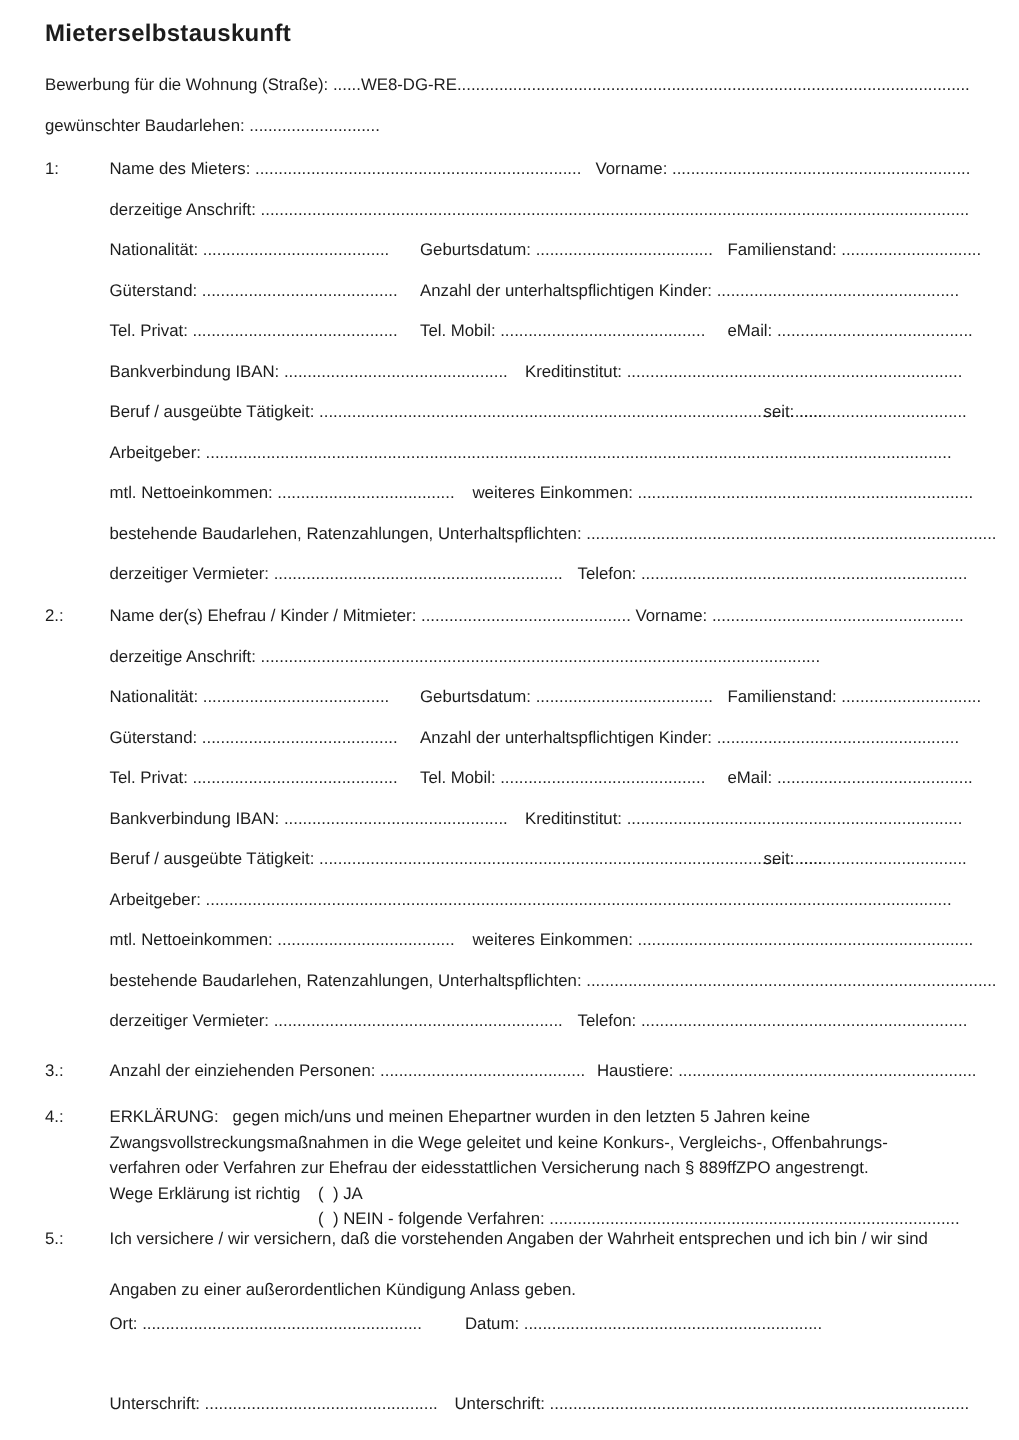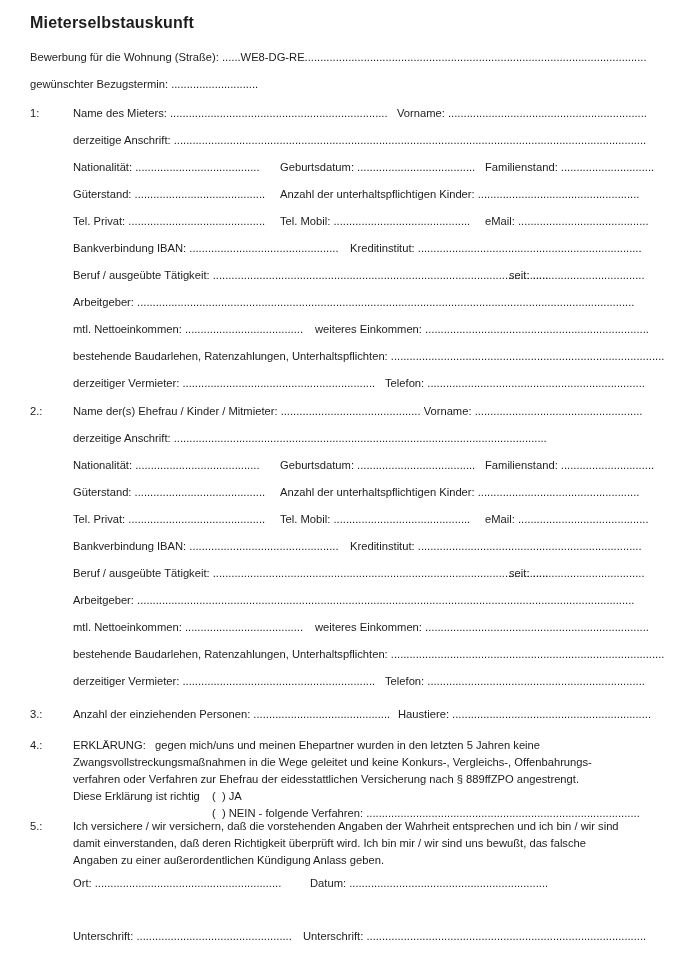--- a/index.html
+++ b/index.html
@@ -38,21 +38,21 @@
 <body>
 
 <div class="page">
 
   <h1 class="title" style="top:14px">Mieterselbstauskunft</h1>
 
   <div class="line" style="top:51px">
     <span class="seg x0">Bewerbung für die Wohnung (Straße): ......WE8-DG-RE..............................................................................................................</span>
   </div>
   <div class="line" style="top:78px">
-    <span class="seg x0">gewünschter Bezugstermin: ............................</span>
+    <span class="seg x0">gewünschter Baudarlehen: ............................</span>
   </div>
 
   <div class="num" style="top:107px">1:</div>
   <div class="row" style="top:107px">
     <span class="seg x0">Name des Mieters: ......................................................................</span>
     <span class="seg x324">Vorname: ................................................................</span>
   </div>
   <div class="row" style="top:134px">
     <span class="seg x0">derzeitige Anschrift: ........................................................................................................................................................</span>
   </div>
@@ -147,33 +147,30 @@
   <div class="row" style="top:739px">
     <span class="seg x0">ERKLÄRUNG:   gegen mich/uns und meinen Ehepartner wurden in den letzten 5 Jahren keine</span>
   </div>
   <div class="row" style="top:756px">
     <span class="seg x0">Zwangsvollstreckungsmaßnahmen in die Wege geleitet und keine Konkurs-, Vergleichs-, Offenbahrungs-</span>
   </div>
   <div class="row" style="top:773px">
     <span class="seg x0">verfahren oder Verfahren zur Ehefrau der eidesstattlichen Versicherung nach § 889ffZPO angestrengt.</span>
   </div>
   <div class="row" style="top:790px">
-    <span class="seg x0">Diese Erklärung ist richtig</span>
+    <span class="seg x0">Wege Erklärung ist richtig</span>
     <span class="seg x139">(  ) JA</span>
   </div>
   <div class="row" style="top:807px">
     <span class="seg x139">(  ) NEIN - folgende Verfahren: ........................................................................................</span>
   </div>
 
   <div class="num" style="top:820px">5.:</div>
   <div class="row" style="top:820px">
     <span class="seg x0">Ich versichere / wir versichern, daß die vorstehenden Angaben der Wahrheit entsprechen und ich bin / wir sind</span>
-  </div>
-  <div class="row" style="top:837px">
-    <span class="seg x0">damit einverstanden, daß deren Richtigkeit überprüft wird. Ich bin mir / wir sind uns bewußt, das falsche</span>
   </div>
   <div class="row" style="top:854px">
     <span class="seg x0">Angaben zu einer außerordentlichen Kündigung Anlass geben.</span>
   </div>
   <div class="row" style="top:877px">
     <span class="seg x0">Ort: ............................................................</span>
     <span class="seg x237">Datum: ................................................................</span>
   </div>
   <div class="row" style="top:930px">
     <span class="seg x0">Unterschrift: ..................................................</span>

